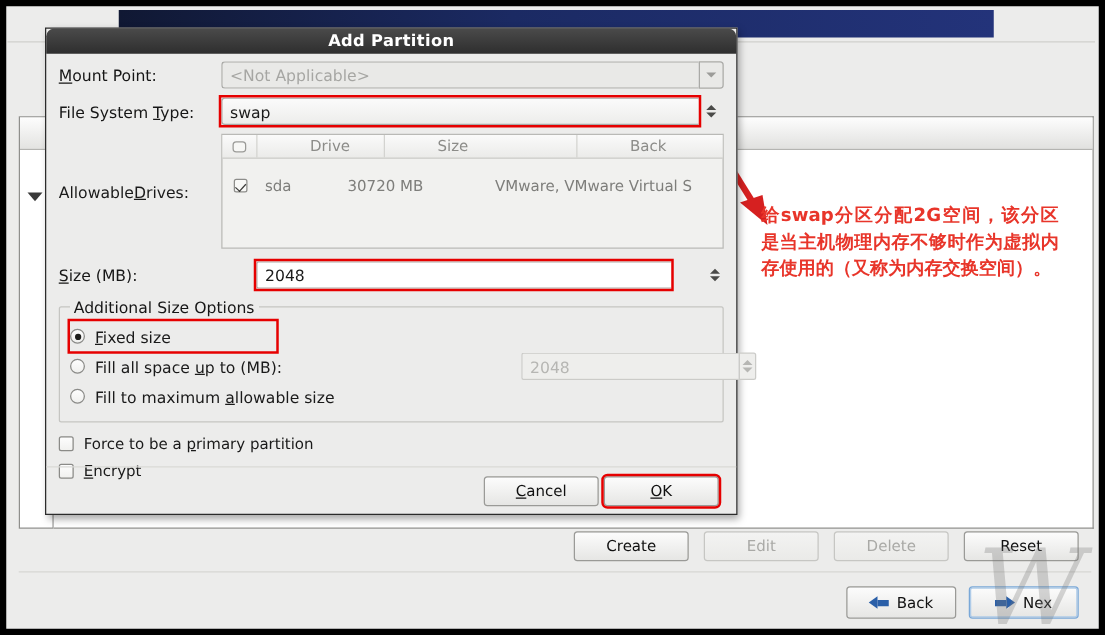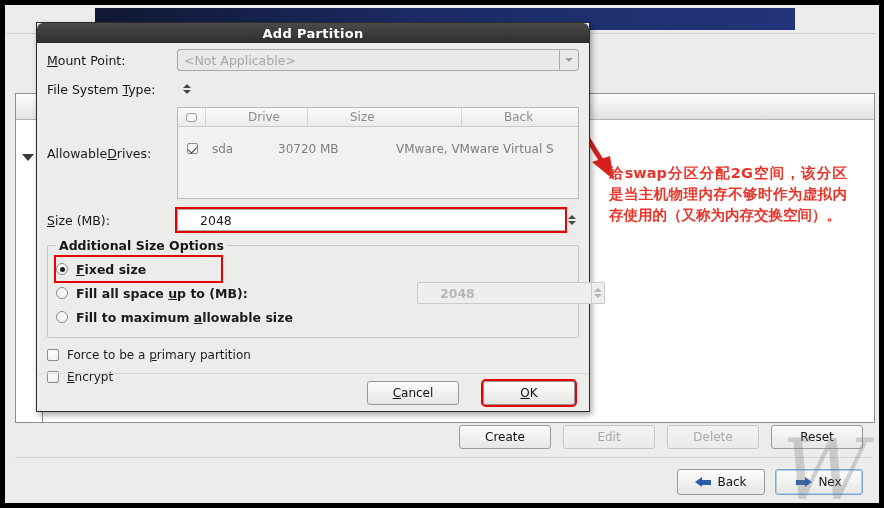--- a/index.html
+++ b/index.html
@@ -182,35 +182,35 @@
     border-radius:2px; position:relative; }
   .cellchk:after {
     content:""; position:absolute; left:2px; top:1px; width:4px; height:7px;
     border:solid #3a3a38; border-width:0 1.6px 1.6px 0; transform:rotate(42deg);
   }
 
   .spinbox { flex:1; height:22px; display:flex; }
   .spinbox .sfield {
     flex:1; background:#ffffff; border:1px solid #aaaaa7; border-right:none;
     border-radius:2px 0 0 2px; display:flex; align-items:center;
-    padding-left:22px; font-size:12.5px;
+    padding-left:6px; font-size:12.5px;
   }
   .spinbox .sbtn {
     width:14px; background:linear-gradient(#fbfbfb,#ededeb);
     border:1px solid #aaaaa7; border-radius:0 2px 2px 0;
     display:flex; align-items:center; justify-content:center;
   }
   .spinbox.disabled .sfield { background:#eeeeec; color:#b6b6b3; border-color:#cbcbc8; }
   .spinbox.disabled .sbtn { background:#eeeeec; border-color:#cbcbc8; }
   .spinbox.disabled .spin .up { border-bottom-color:#b6b6b3; }
   .spinbox.disabled .spin .dn { border-top-color:#b6b6b3; }
 
   fieldset.group {
     margin:2px 0 6px 0; padding:4px 8px 8px 8px;
-    border:1px solid #c5c5c2; border-radius:2px;font-weight:bold;
+    border:1px solid #c5c5c2; border-radius:2px;
   }
   fieldset.group legend { font-size:12.5px; padding:0 3px; color:#161616; }
 
   .radio-row { display:flex; align-items:center; height:24px; }
   .radio {
     width:12px; height:12px; border-radius:50%;
     border:1px solid #8b8b88; background:linear-gradient(#fdfdfd,#f0f0ee);
     margin-right:8px; position:relative; flex:none;
   }
   .radio.on:after {
@@ -221,21 +221,21 @@
 
   .check-row { display:flex; align-items:center; height:22px; }
   .cbox {
     width:12px;height:12px; border:1px solid #8b8b88; border-radius:2px;
     background:linear-gradient(#fdfdfd,#f1f1ef); margin-right:8px; flex:none;
   }
 
   #dlg-footer {
     position:absolute; left:0; bottom:0; width:100%; height:38px;
     border-top:1px solid #d9d9d6;
-    display:flex; align-items:center; justify-content:flex-end; gap:24px;
+    display:flex; align-items:center; justify-content:flex-end; gap:4px;
     padding-right:14px;
   }
 </style>
 </head>
 <body>
 
 <div id="app-window">
   <div id="banner"></div>
   <div id="bg-sep-top"></div>
 
@@ -302,20 +302,23 @@
       <div class="combo disabled">
         <div class="field">&lt;Not Applicable&gt;</div>
         <div class="btnpart">
           <span class="chev"></span>
         </div>
       </div>
     </div>
 
     <div class="row">
       <div class="lbl">File System <span class="u">T</span>ype:</div>
+      <div class="combo redbox">
+        <div class="field">swap</div>
+      </div>
       <div style="width:20px;height:22px;display:flex;align-items:center;justify-content:center;">
         <span class="spin">
             <span class="up"></span>
             <span class="dn"></span>
           </span>
       </div>
     </div>
 
     <div id="drives-wrap">
       <div id="drives-label">Allowable <span class="u">D</span>rives:</div>
@@ -332,21 +335,21 @@
           <div class="col-o" style="justify-content:center;">
             <span class="cellchk"></span>
           </div>
           <div class="col-drive">sda</div>
           <div class="col-size">30720 MB</div>
           <div class="col-model">VMware, VMware Virtual S</div>
         </div>
       </div>
     </div>
 
-    <div class="row" style="margin-top:10px;">
+    <div class="row" style="margin-top:10px;gap:28px;">
       <div class="lbl"><span class="u">S</span>ize (MB):</div>
       <div class="spinbox redbox">
         <div class="sfield">2048</div>
       </div>
       <div style="width:14px;height:22px;display:flex;align-items:center;justify-content:center;">
         <span class="spin">
             <span class="up"></span>
             <span class="dn"></span>
           </span>
       </div>

